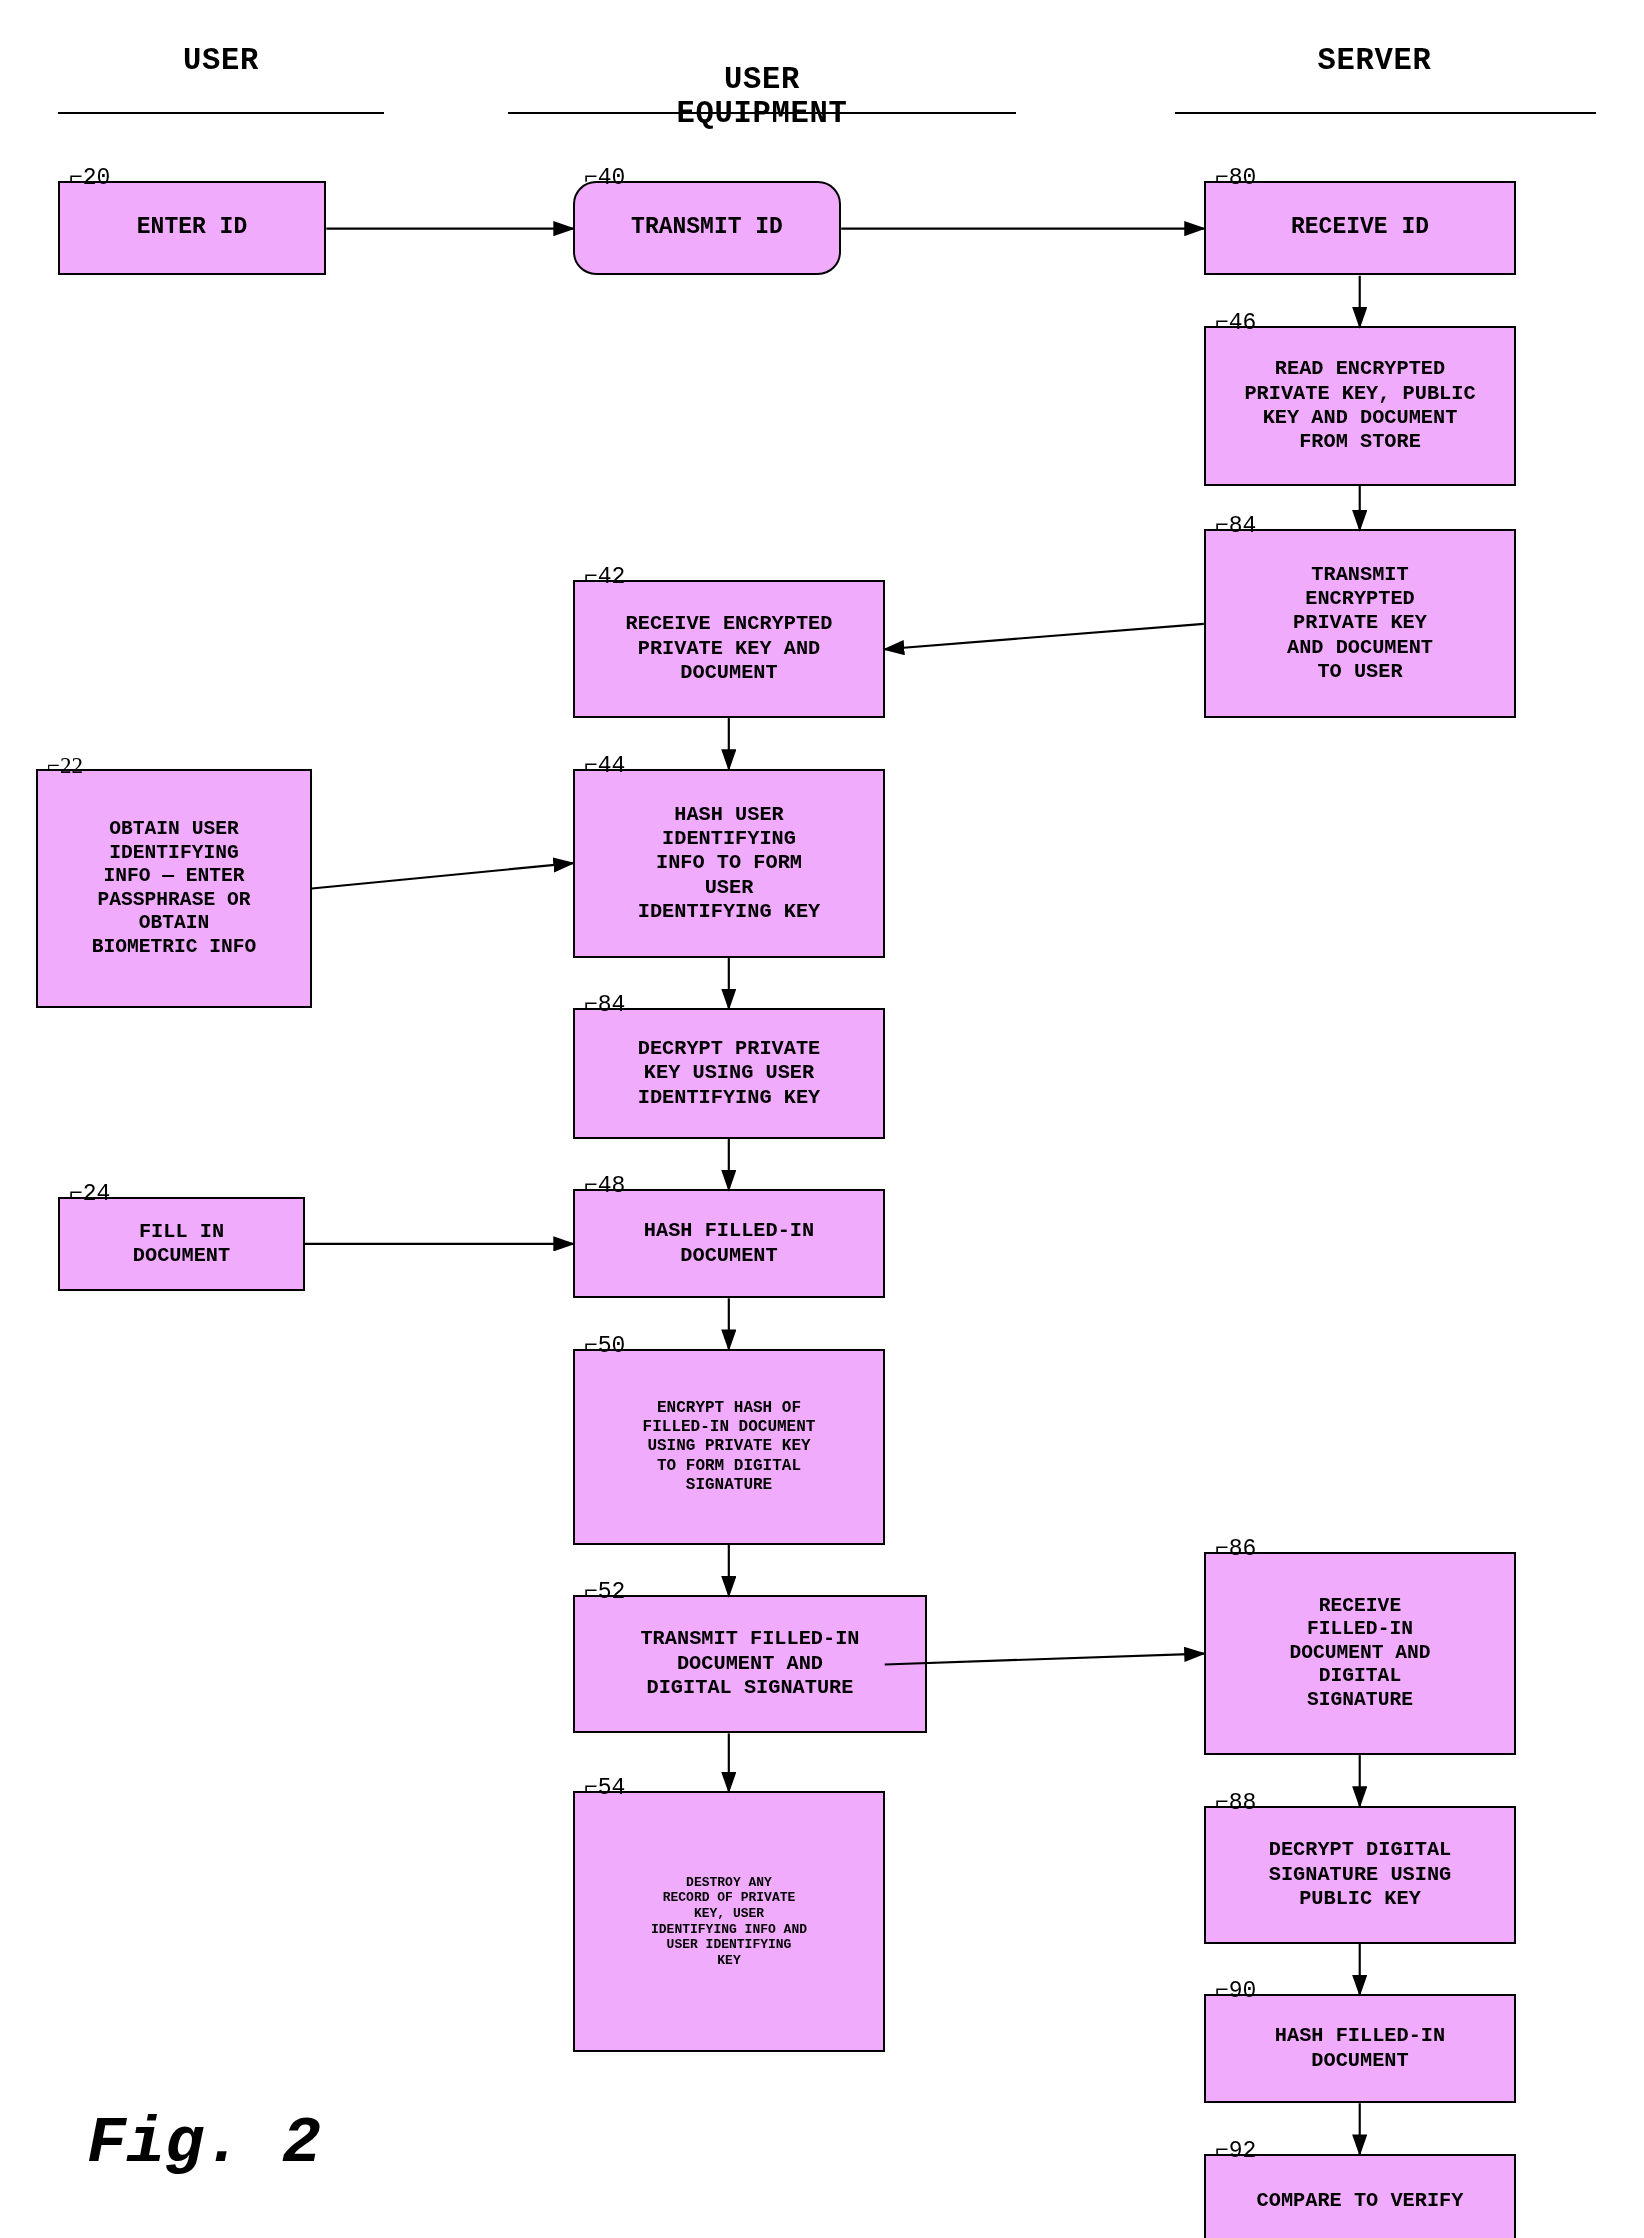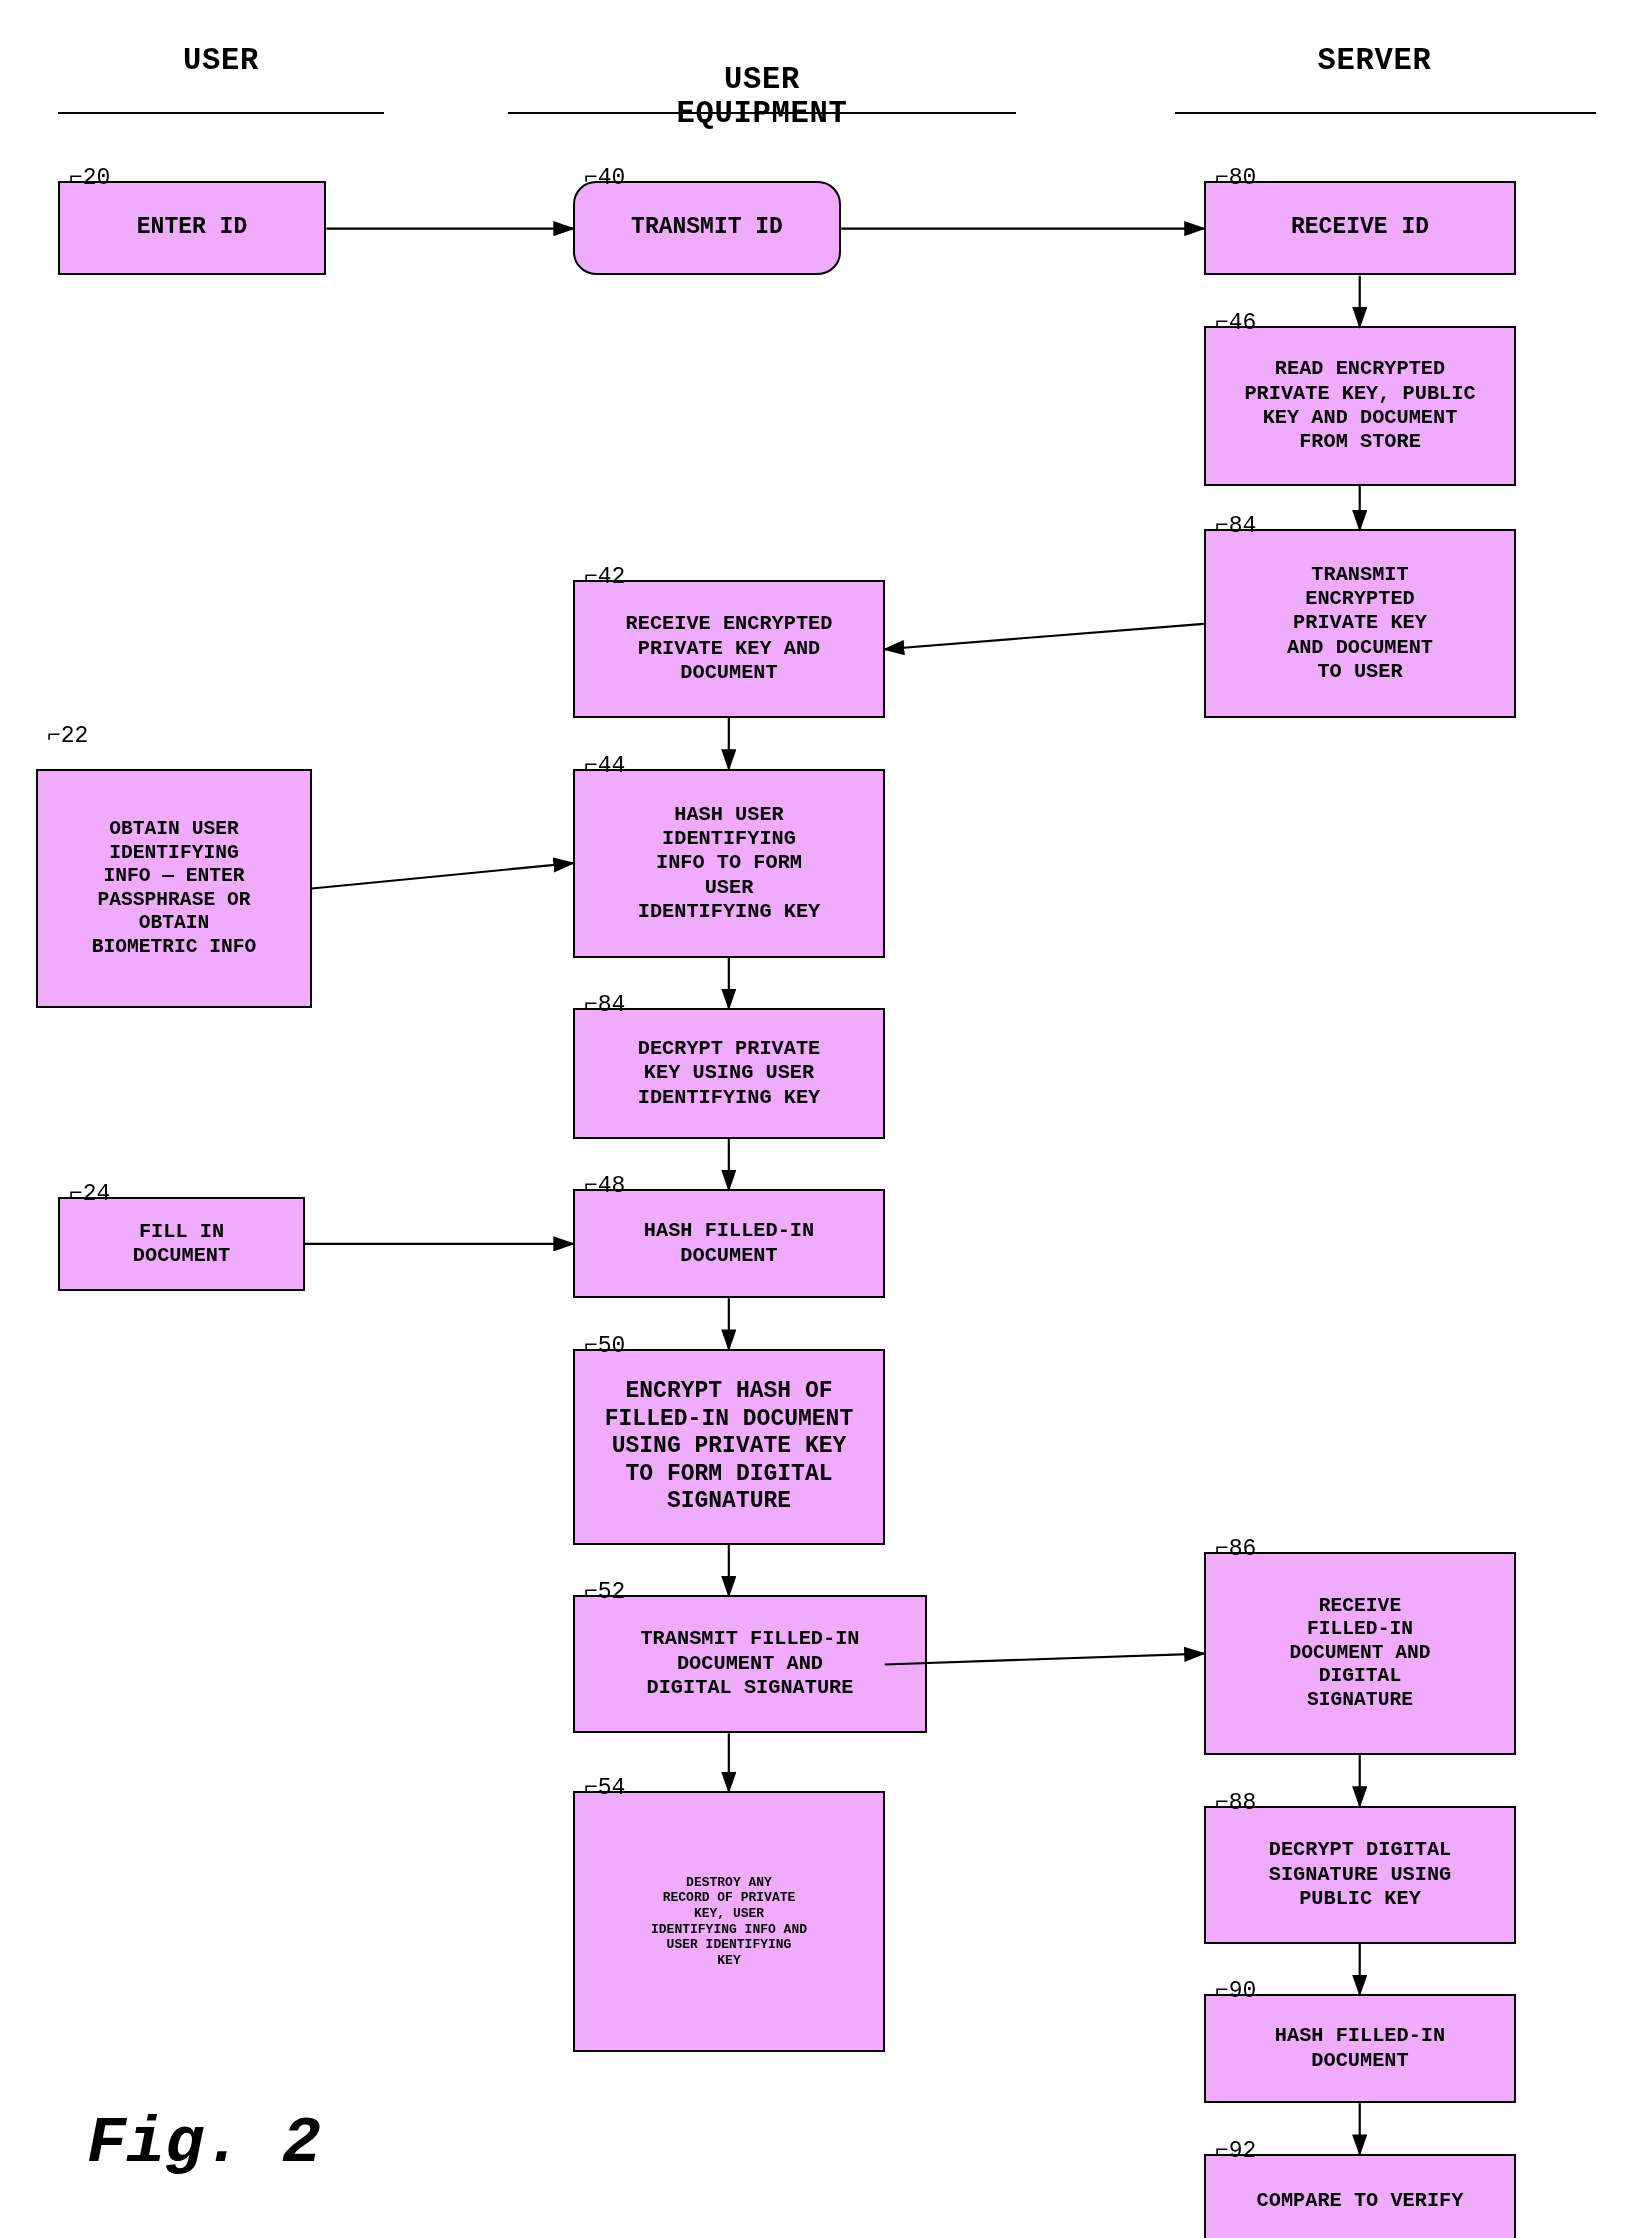--- a/index.html
+++ b/index.html
@@ -114,21 +114,21 @@
   <div class="ref-num" style="left:1215px; top:513px;">⌐84</div>
 
   <div class="flow-box" style="left:573px; top:580px; width:312px; height:138px; font-size:20.3px;">
     RECEIVE ENCRYPTED<br>PRIVATE KEY AND<br>DOCUMENT
   </div>
   <div class="ref-num" style="left:584px; top:564px;">⌐42</div>
 
   <div class="flow-box" style="left:36px; top:769px; width:276px; height:239px; font-size:19.6px;">
     OBTAIN USER<br>IDENTIFYING<br>INFO — ENTER<br>PASSPHRASE OR<br>OBTAIN<br>BIOMETRIC INFO
   </div>
-  <div class="ref-num" style="left:47px; top:723px;">⌐22</div>
+  <div class="ref-num" style="left:47px; top:753px;font-family:Liberation Serif, serif;">⌐22</div>
 
   <div class="flow-box" style="left:573px; top:769px; width:312px; height:189px; font-size:20.3px;">
     HASH USER<br>IDENTIFYING<br>INFO TO FORM<br>USER<br>IDENTIFYING KEY
   </div>
   <div class="ref-num" style="left:584px; top:753px;">⌐44</div>
 
   <div class="flow-box" style="left:573px; top:1008px; width:312px; height:131px; font-size:20.3px;">
     DECRYPT PRIVATE<br>KEY USING USER<br>IDENTIFYING KEY
   </div>
   <div class="ref-num" style="left:584px; top:992px;">⌐84</div>
@@ -136,21 +136,21 @@
   <div class="flow-box" style="left:58px; top:1197px; width:247px; height:94px; font-size:20.3px;">
     FILL IN<br>DOCUMENT
   </div>
   <div class="ref-num" style="left:69px; top:1181px;">⌐24</div>
 
   <div class="flow-box" style="left:573px; top:1189px; width:312px; height:109px; font-size:20.3px;">
     HASH FILLED-IN<br>DOCUMENT
   </div>
   <div class="ref-num" style="left:584px; top:1173px;">⌐48</div>
 
-  <div class="flow-box" style="left:573px; top:1349px; width:312px; height:196px; font-size:23px;">
+  <div class="flow-box" style="left:573px; top:1349px; width:312px; height:196px; font-size:16px;">
     ENCRYPT HASH OF<br>FILLED-IN DOCUMENT<br>USING PRIVATE KEY<br>TO FORM DIGITAL<br>SIGNATURE
   </div>
   <div class="ref-num" style="left:584px; top:1333px;">⌐50</div>
 
   <div class="flow-box" style="left:573px; top:1595px; width:354px; height:138px; font-size:20.3px;">
     TRANSMIT FILLED-IN<br>DOCUMENT AND<br>DIGITAL SIGNATURE
   </div>
   <div class="ref-num" style="left:584px; top:1579px;">⌐52</div>
 
   <div class="flow-box" style="left:1204px; top:1552px; width:312px; height:203px; font-size:19.6px;">

